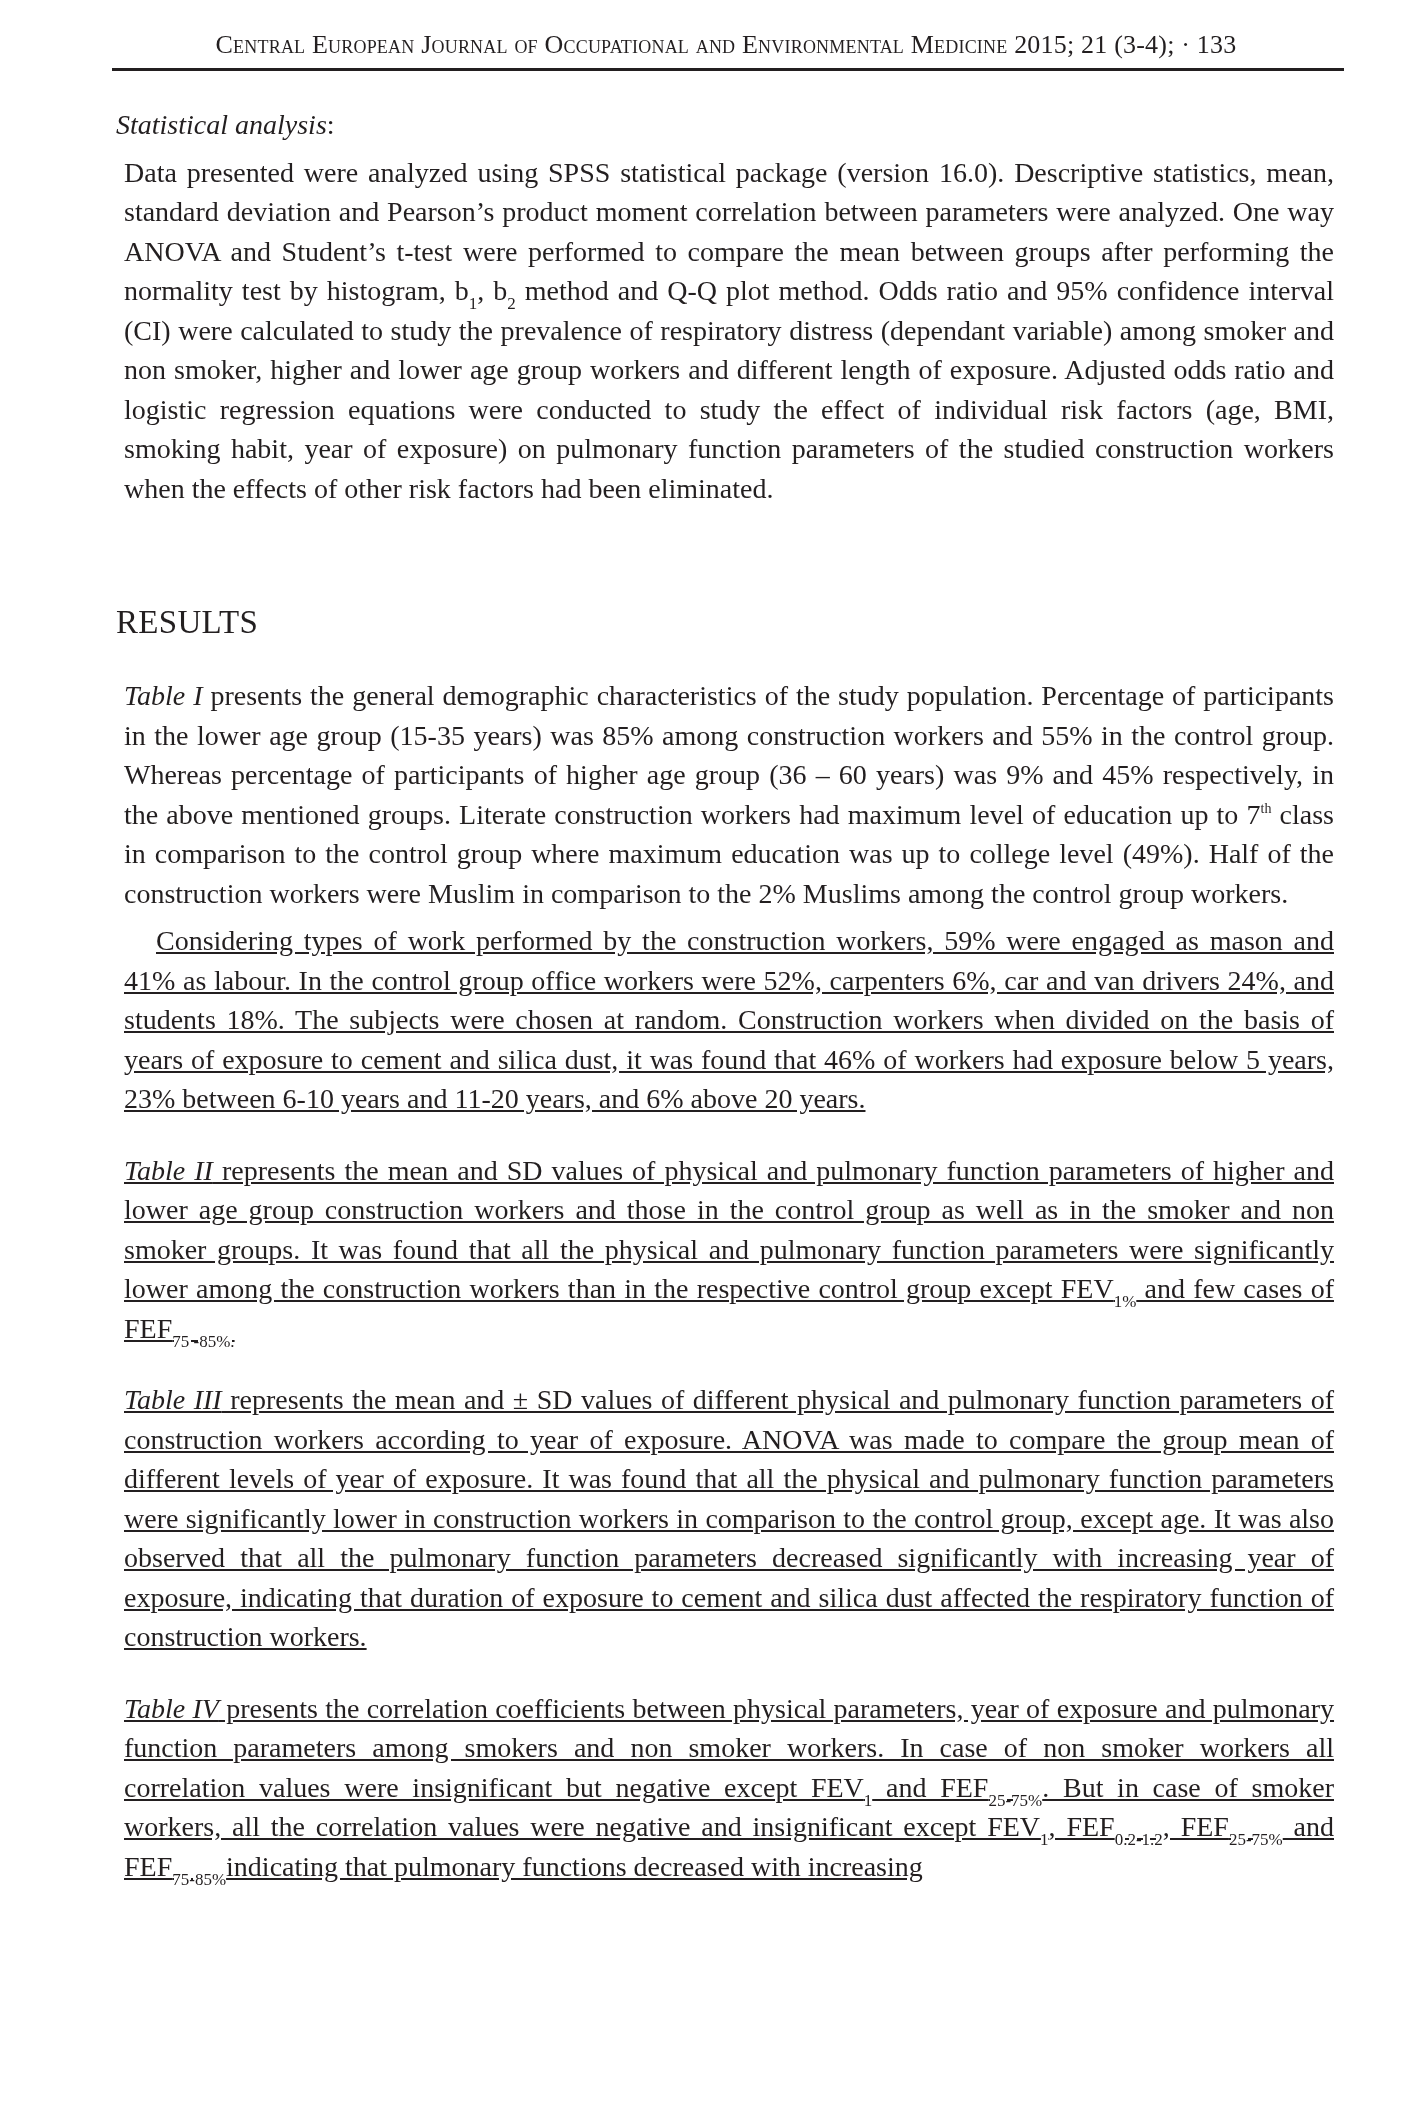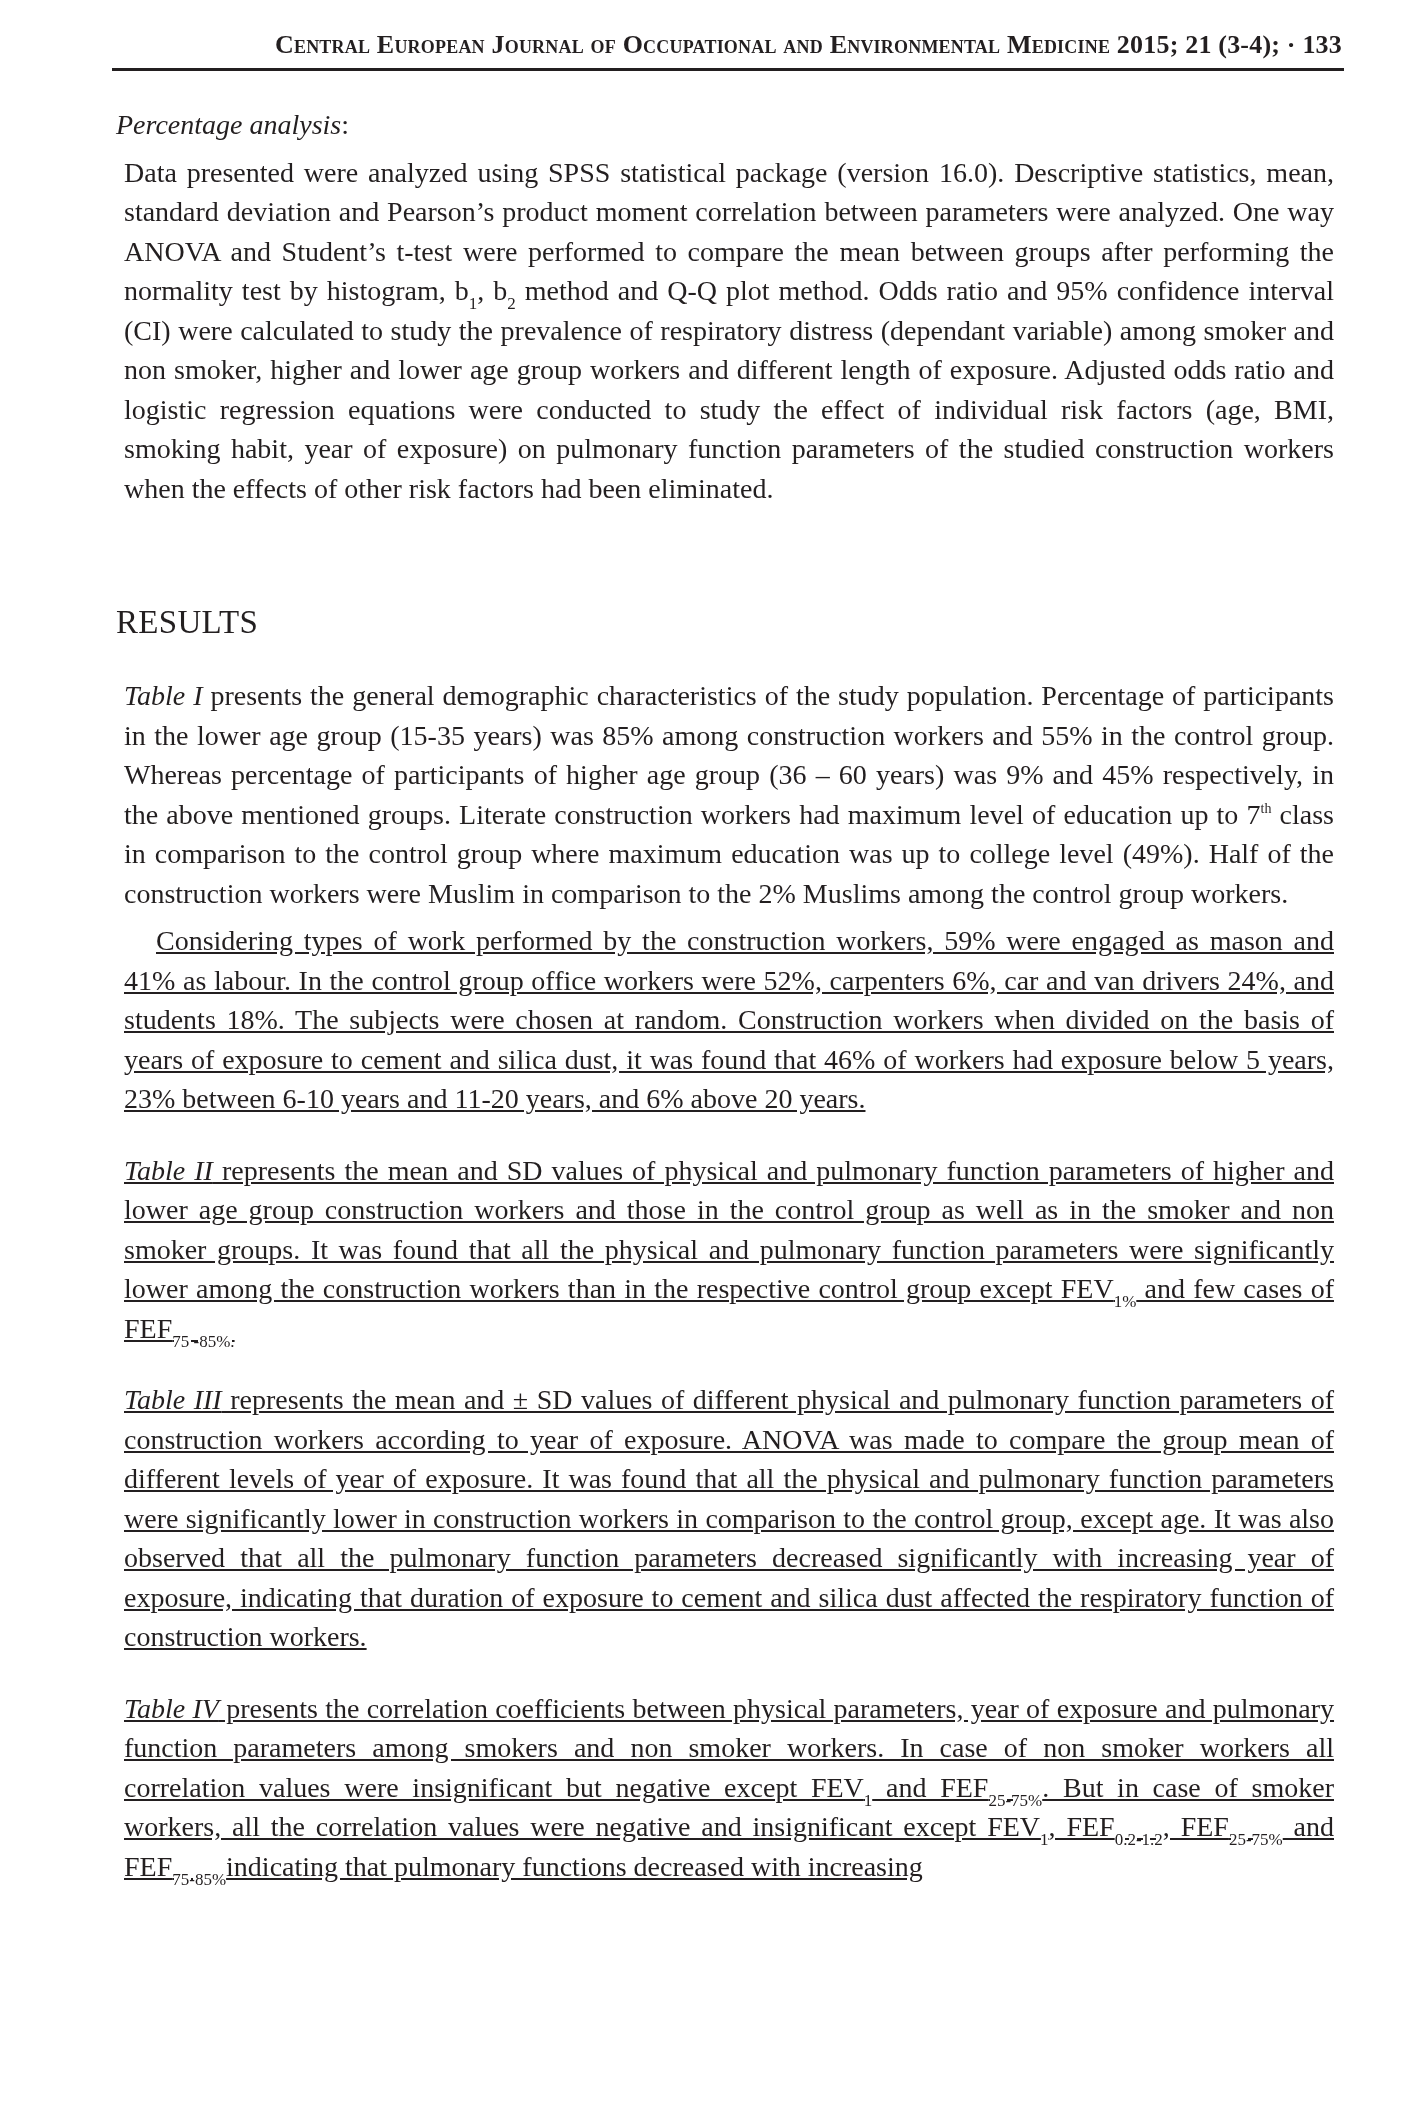--- a/index.html
+++ b/index.html
@@ -1,40 +1,40 @@
 <!DOCTYPE html>
 <html><head>
 <meta charset="utf-8">
 <style>
   html, body { margin: 0; padding: 0; background: #ffffff; }
   body { width: 1417px; height: 2126px; position: relative; overflow: hidden;
          font-family: "Liberation Serif", "DejaVu Serif", serif; color: #231f20; }
-  .header { position: absolute; left: 110px; right: 75px; top: 30px; text-align: right;
-            font-size: 26px; letter-spacing: 0.2px; font-variant: small-caps; line-height: 30px; font-weight: bold; }
+  .header { position: absolute; left: 110px; right: 75px; top: 30px; text-align: center;
+            font-size: 26px; letter-spacing: 0.2px; font-variant: small-caps; line-height: 30px; }
   .header-rule { position: absolute; left: 112px; width: 1232px; top: 68px; height: 3px; background: #231f20; }
   .content { position: absolute; left: 116px; width: 1226px; top: 105px; font-size: 28px; line-height: 39.5px; }
   p { margin: 8px; text-align: justify; text-align-last: left; }
   .ital { font-style: italic; }
   .sub { font-size: 17px; vertical-align: -9px; line-height: 0; }
   .sup { font-size: 14px; vertical-align: 11px; line-height: 0; }
   .para-indent { text-indent: 32px; text-decoration: underline; }
   .results-heading { font-weight: normal; font-size: 33px; margin: 94px 0 0 0; line-height: 40px; letter-spacing: 0.3px; }
   .gap1 { margin-top: 34px; }
   .gap2 { margin-top: 32px; text-decoration: underline; }
 </style>
 </head>
 <body>
 
 <div class="header">Central European Journal of Occupational and Environmental Medicine 2015; 21 (3-4); · 133</div>
 <div class="header-rule"></div>
 
 <div class="content">
 
   <section>
-    <div><span class="ital">Percentage analysis</span><span>:</span></div>
+    <div><span class="ital">Statistical analysis</span><span>:</span></div>
     <p><span>Data presented were analyzed using SPSS statistical package (version 16.0). Descriptive statistics, mean, standard deviation and Pearson’s product moment correlation between parameters were analyzed. One way ANOVA and Student’s t-test were performed to compare the mean between groups after performing the normality test by histogram, b</span><span class="sub">1</span><span>, b</span><span class="sub">2</span><span> method and Q-Q plot method. Odds ratio and 95% confidence interval (CI) were calculated to study the prevalence of respiratory distress (dependant variable) among smoker and non smoker, higher and lower age group workers and different length of exposure. Adjusted odds ratio and logistic regression equations were conducted to study the effect of individual risk factors (age, BMI, smoking habit, year of exposure) on pulmonary function parameters of the studied construction workers when the effects of other risk factors had been eliminated.</span></p>
   </section>
 
   <h2 class="results-heading">RESULTS</h2>
 
   <section>
     <p class="gap1"><span class="ital">Table I</span><span> presents the general demographic characteristics of the study population. Percentage of participants in the lower age group (15-35 years) was 85% among construction workers and 55% in the control group. Whereas percentage of participants of higher age group (36 – 60 years) was 9% and 45% respectively, in the above mentioned groups. Literate construction workers had maximum level of education up to 7</span><span class="sup">th</span><span> class in comparison to the control group where maximum education was up to college level (49%). Half of the construction workers were Muslim in comparison to the 2% Muslims among the control group workers.</span></p>
 
     <p class="para-indent">Considering types of work performed by the construction workers, 59% were engaged as mason and 41% as labour. In the control group office workers were 52%, carpenters 6%, car and van drivers 24%, and students 18%. The subjects were chosen at random. Construction workers when divided on the basis of years of exposure  to cement and silica dust, it was found that 46% of workers had exposure below 5 years, 23% between 6-10 years and 11-20 years, and 6% above 20 years.</p>
 

